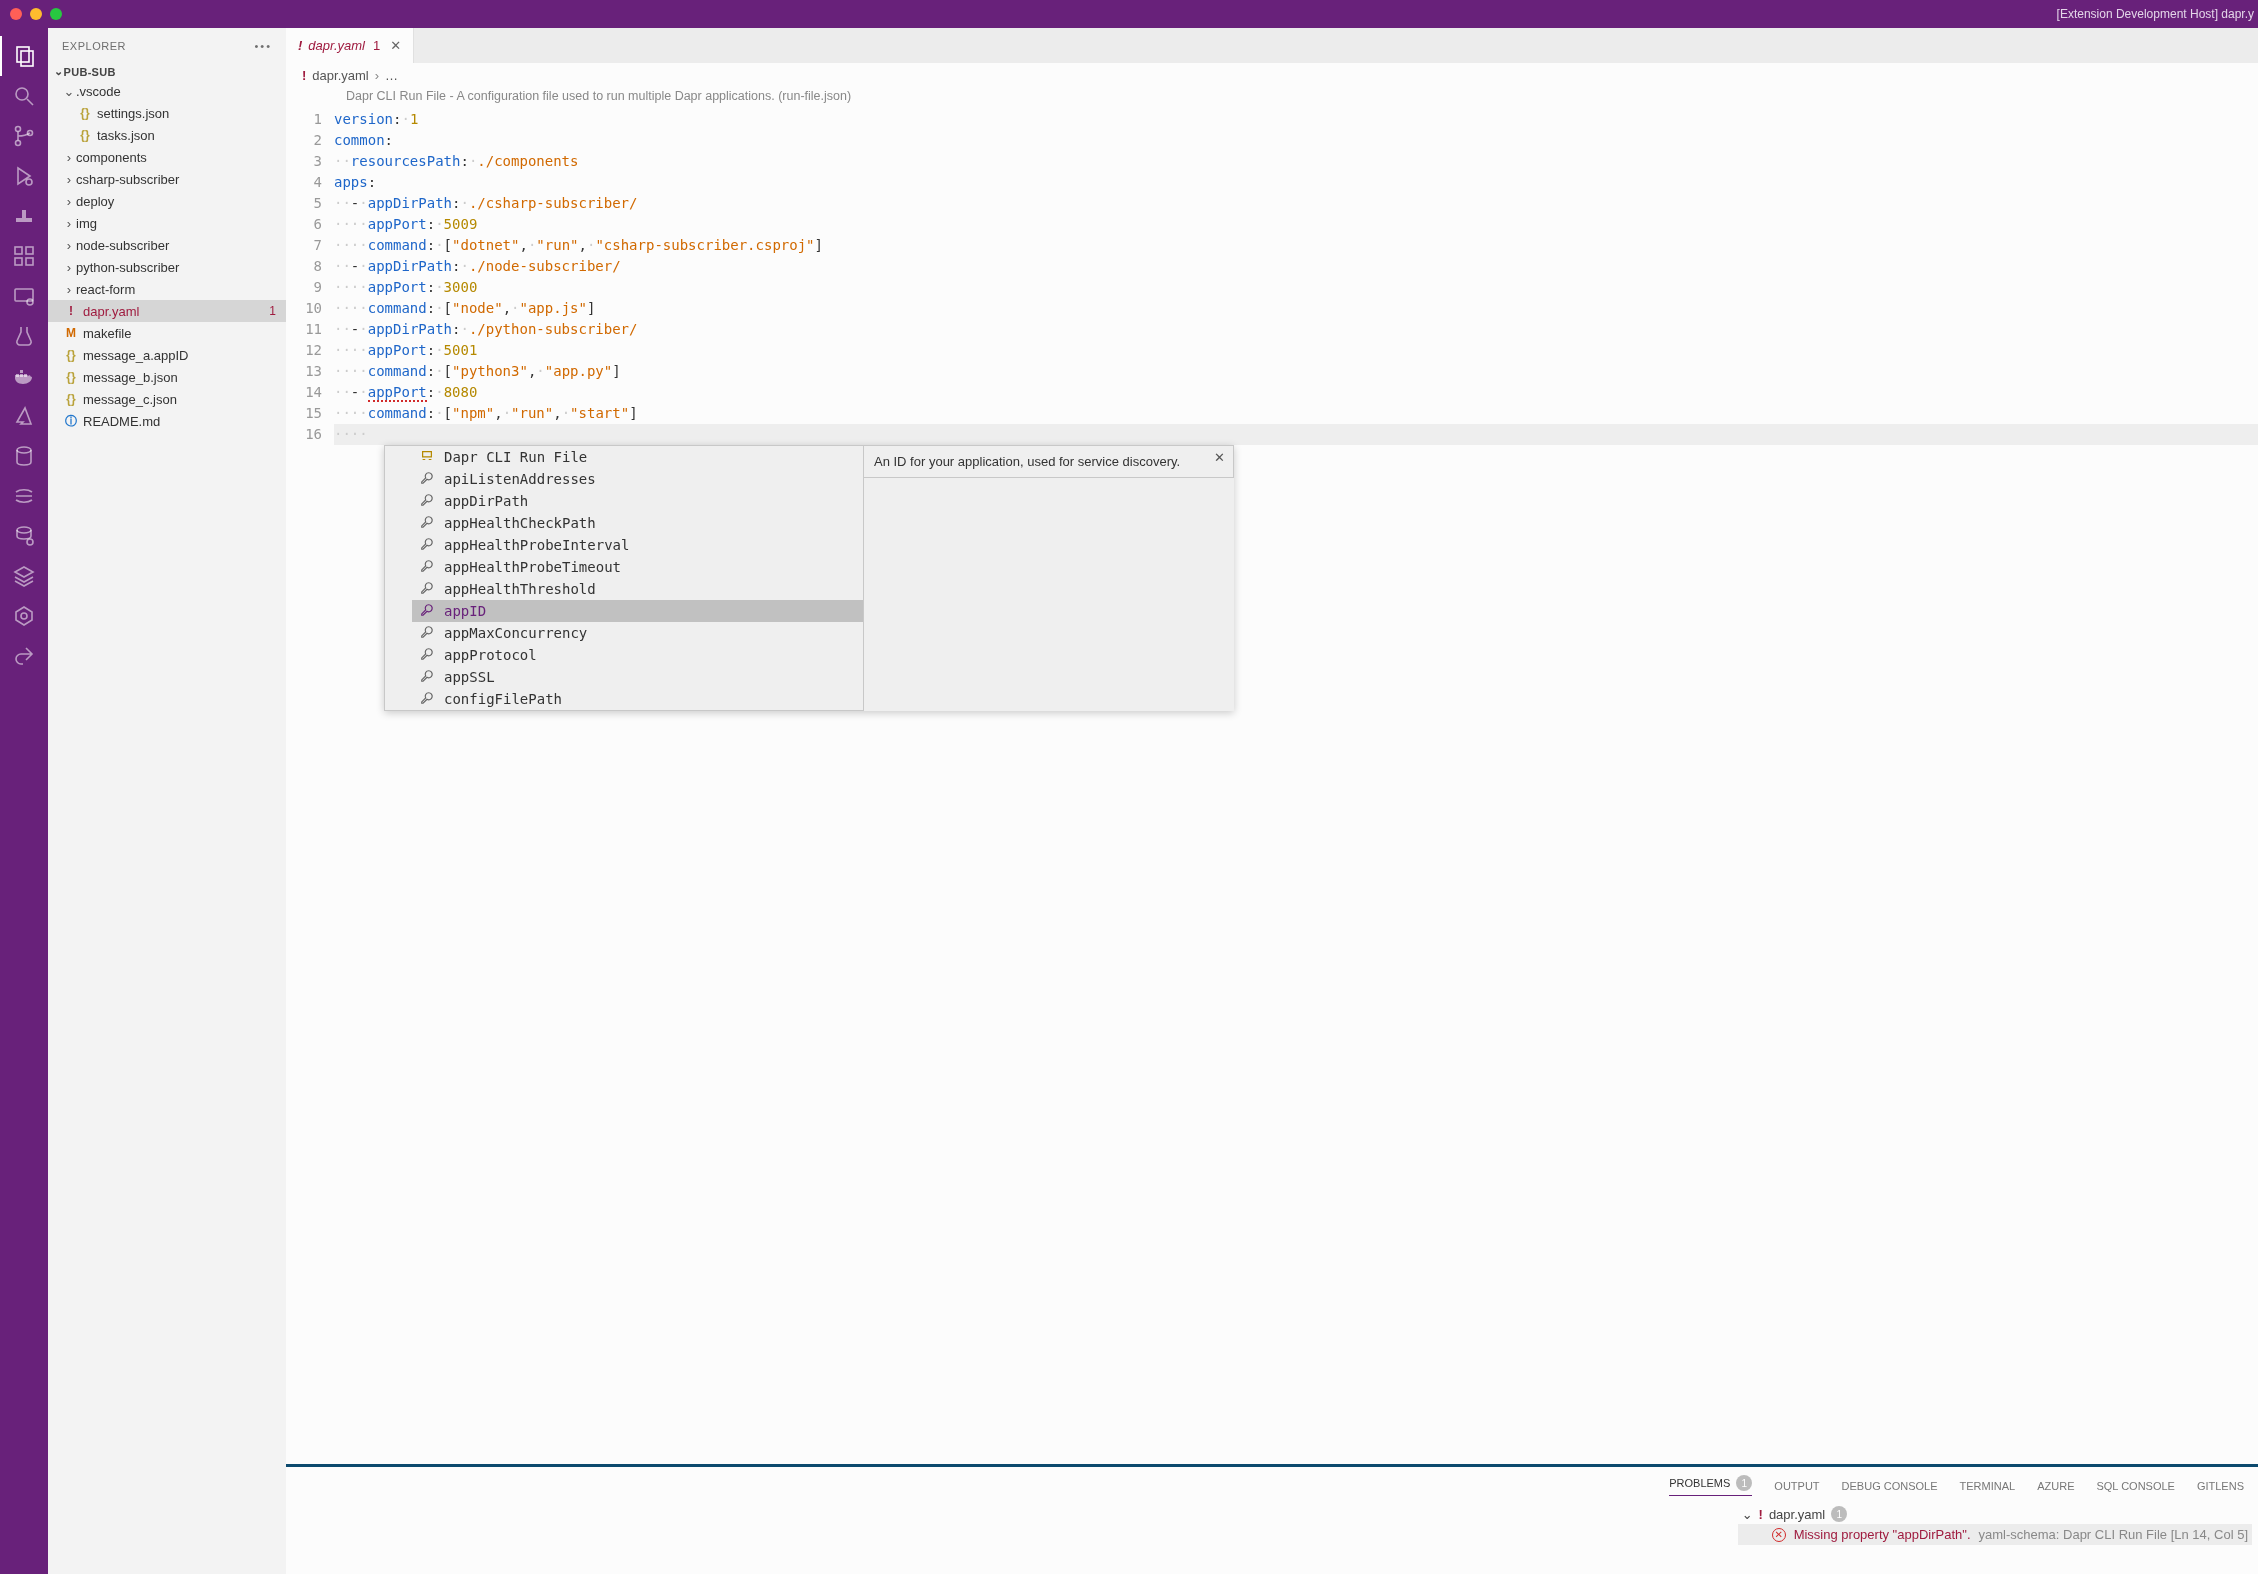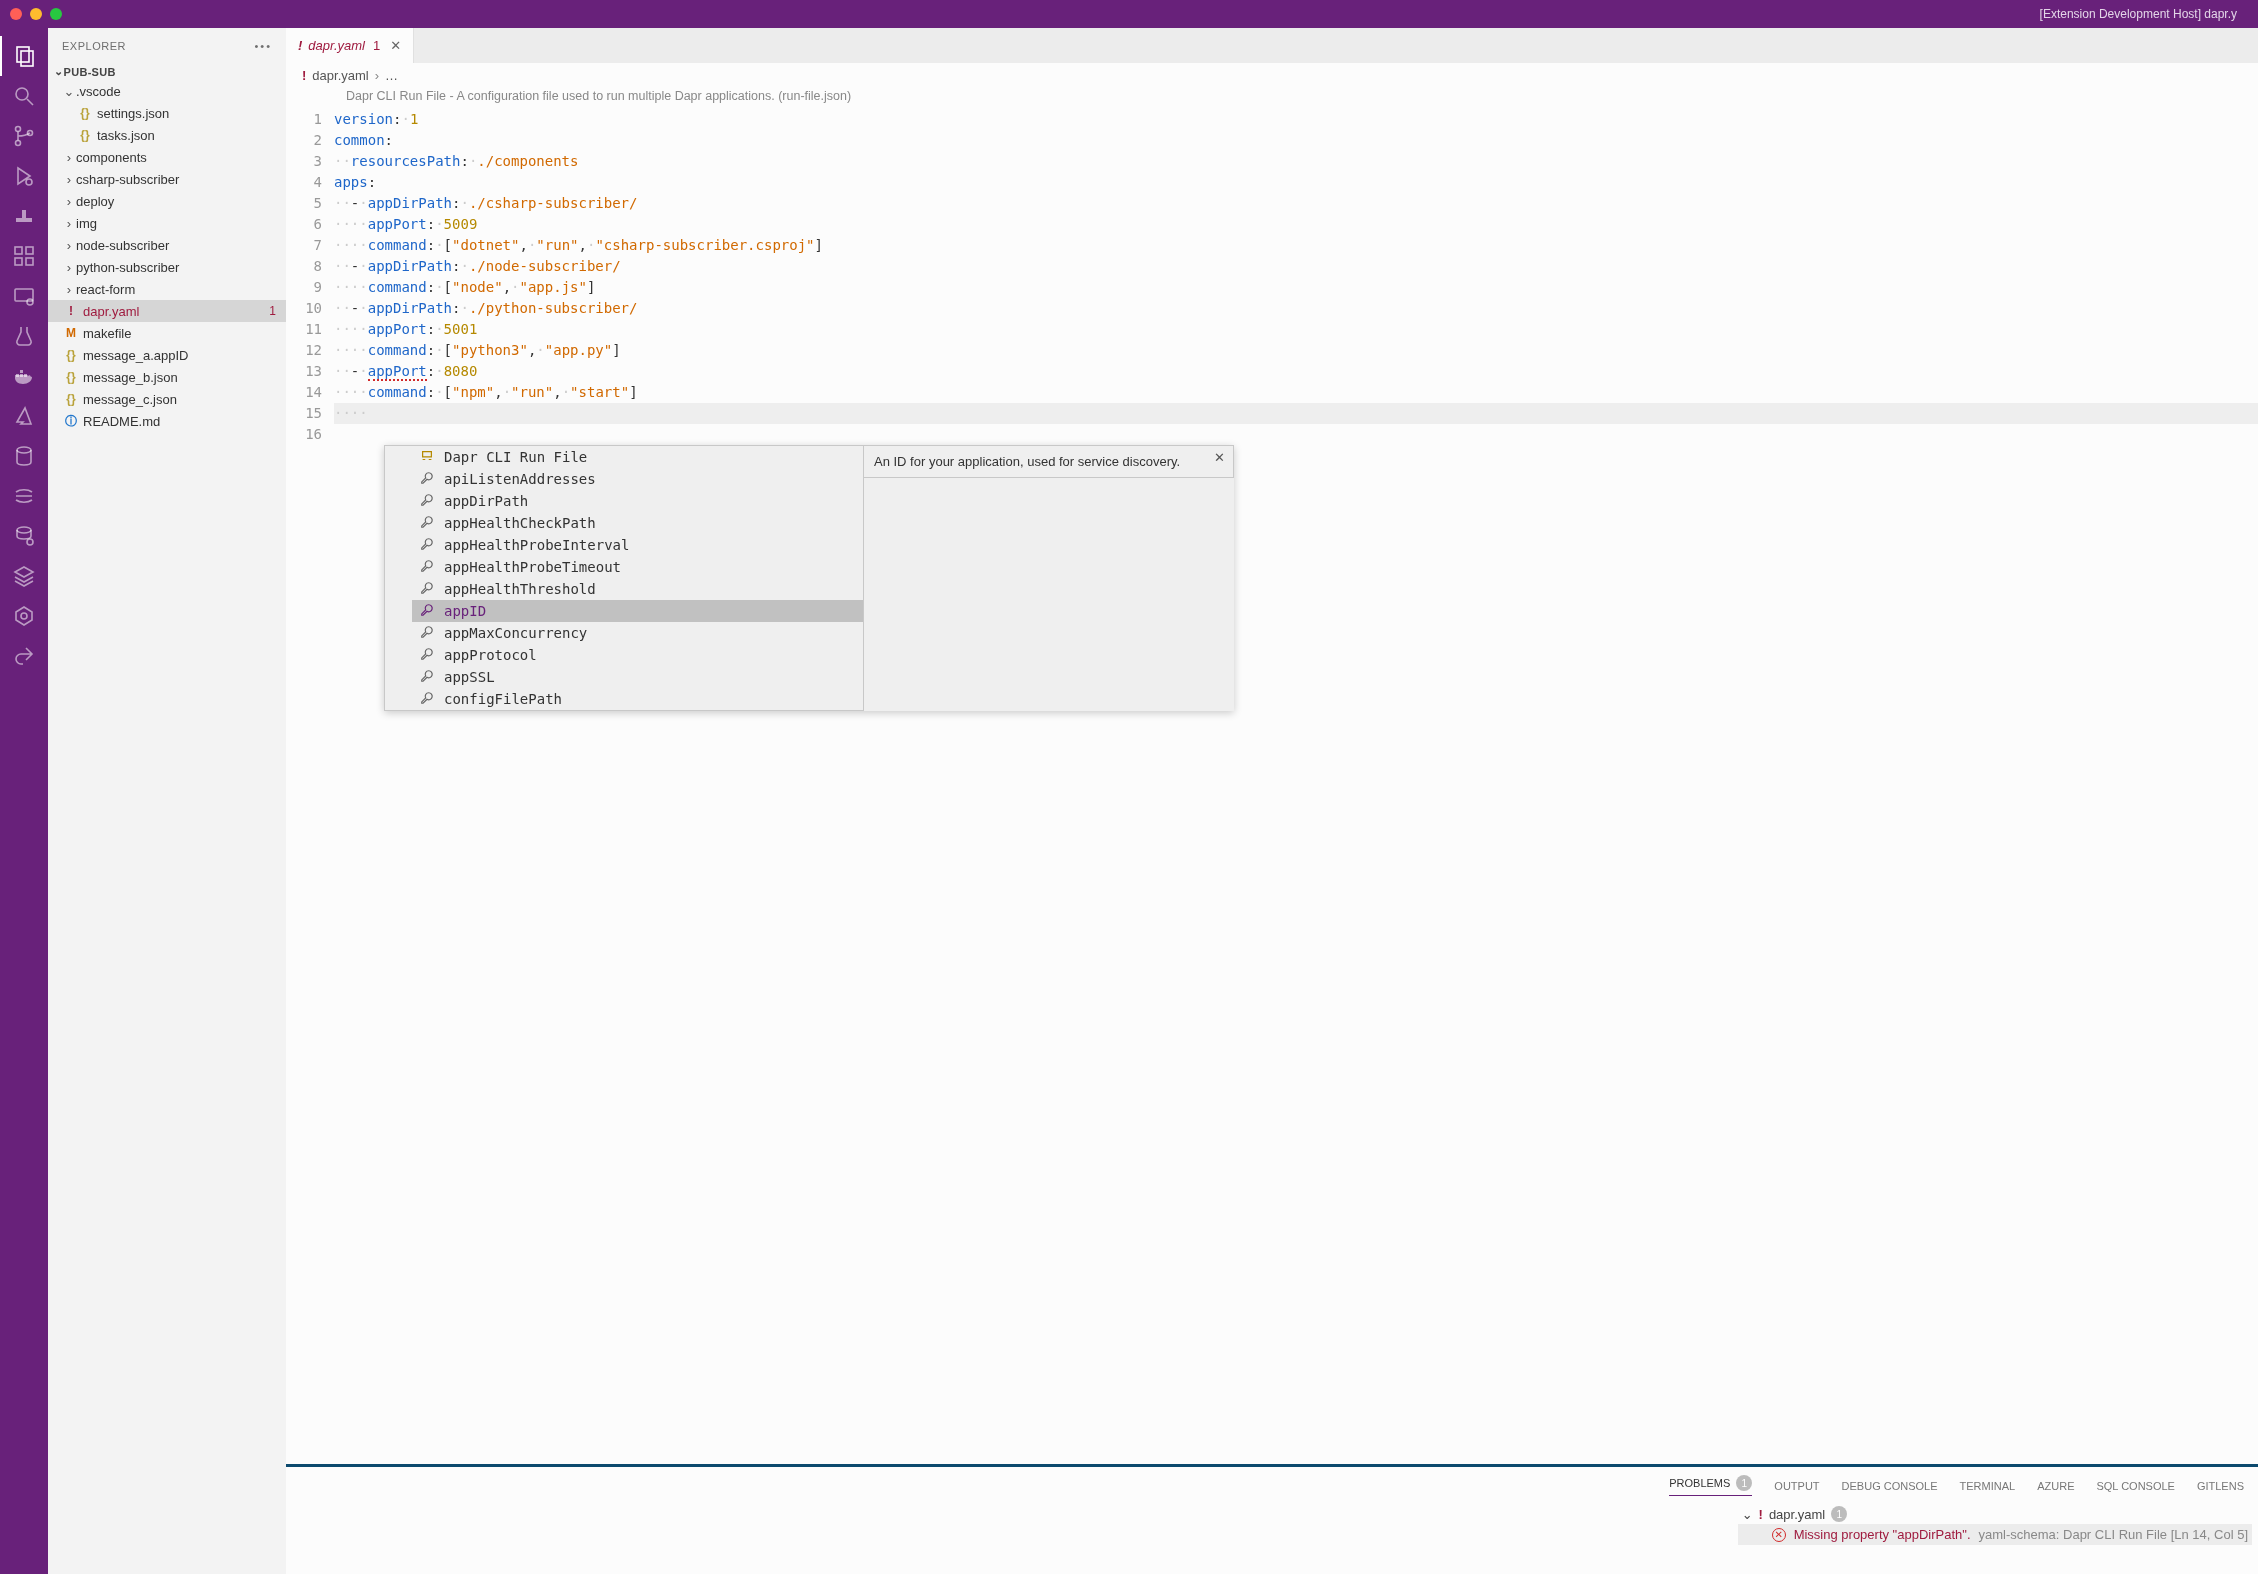--- a/index.html
+++ b/index.html
@@ -21,21 +21,21 @@
   padding: 0 10px;
   position: relative;
 }
 .traffic-lights { display: flex; gap: 8px; }
 .tl { width: 12px; height: 12px; border-radius: 50%; }
 .tl-close { background: #ff5f57; }
 .tl-min { background: #febc2e; }
 .tl-max { background: #28c840; }
 .title-text {
   position: absolute;
-  right: 17px;
+  right: 0;
   color: #e3d5e8;
   font-size: 12px;
   padding-right: 4px;
   white-space: nowrap;
 }
 
 .body-row { flex: 1; display: flex; min-height: 0; }
 
 
 .activity-bar {
@@ -453,20 +453,21 @@
         <div class="code" id="code">
 
           <div class="line"><span class="tk-key">version</span><span class="tk-punc">:</span><span class="tk-ws">·</span><span class="tk-num">1</span></div>
             <div class="line"><span class="tk-key">common</span><span class="tk-punc">:</span></div>
             <div class="line"><span class="tk-ws">··</span><span class="tk-key">resourcesPath</span><span class="tk-punc">:</span><span class="tk-ws">·</span><span class="tk-str">./components</span></div>
             <div class="line"><span class="tk-key">apps</span><span class="tk-punc">:</span></div>
             <div class="line"><span class="tk-ws">··</span><span class="tk-punc">-</span><span class="tk-ws">·</span><span class="tk-key">appDirPath</span><span class="tk-punc">:</span><span class="tk-ws">·</span><span class="tk-str">./csharp-subscriber/</span></div>
             <div class="line"><span class="tk-ws">····</span><span class="tk-key">appPort</span><span class="tk-punc">:</span><span class="tk-ws">·</span><span class="tk-num">5009</span></div>
             <div class="line"><span class="tk-ws">····</span><span class="tk-key">command</span><span class="tk-punc">:</span><span class="tk-ws">·</span><span class="tk-punc">[</span><span class="tk-str">"dotnet"</span><span class="tk-punc">,</span><span class="tk-ws">·</span><span class="tk-str">"run"</span><span class="tk-punc">,</span><span class="tk-ws">·</span><span class="tk-str">"csharp-subscriber.csproj"</span><span class="tk-punc">]</span></div>
             <div class="line"><span class="tk-ws">··</span><span class="tk-punc">-</span><span class="tk-ws">·</span><span class="tk-key">appDirPath</span><span class="tk-punc">:</span><span class="tk-ws">·</span><span class="tk-str">./node-subscriber/</span></div>
+            <div class="line"><span class="tk-ws">····</span><span class="tk-key">appPort</span><span class="tk-punc">:</span><span class="tk-ws">·</span><span class="tk-num">3000</span></div>
             <div class="line"><span class="tk-ws">····</span><span class="tk-key">command</span><span class="tk-punc">:</span><span class="tk-ws">·</span><span class="tk-punc">[</span><span class="tk-str">"node"</span><span class="tk-punc">,</span><span class="tk-ws">·</span><span class="tk-str">"app.js"</span><span class="tk-punc">]</span></div>
             <div class="line"><span class="tk-ws">··</span><span class="tk-punc">-</span><span class="tk-ws">·</span><span class="tk-key">appDirPath</span><span class="tk-punc">:</span><span class="tk-ws">·</span><span class="tk-str">./python-subscriber/</span></div>
             <div class="line"><span class="tk-ws">····</span><span class="tk-key">appPort</span><span class="tk-punc">:</span><span class="tk-ws">·</span><span class="tk-num">5001</span></div>
             <div class="line"><span class="tk-ws">····</span><span class="tk-key">command</span><span class="tk-punc">:</span><span class="tk-ws">·</span><span class="tk-punc">[</span><span class="tk-str">"python3"</span><span class="tk-punc">,</span><span class="tk-ws">·</span><span class="tk-str">"app.py"</span><span class="tk-punc">]</span></div>
             <div class="line"><span class="tk-ws">··</span><span class="tk-punc">-</span><span class="tk-ws">·</span><span class="tk-key sq-err">appPort</span><span class="tk-punc">:</span><span class="tk-ws">·</span><span class="tk-num">8080</span></div>
             <div class="line"><span class="tk-ws">····</span><span class="tk-key">command</span><span class="tk-punc">:</span><span class="tk-ws">·</span><span class="tk-punc">[</span><span class="tk-str">"npm"</span><span class="tk-punc">,</span><span class="tk-ws">·</span><span class="tk-str">"run"</span><span class="tk-punc">,</span><span class="tk-ws">·</span><span class="tk-str">"start"</span><span class="tk-punc">]</span></div>
             <div class="line hl"><span class="tk-ws">····</span></div>
             <div class="suggest">
             <div class="suggest-list" id="suggest-list">
                 <div class="suggest-item top">

